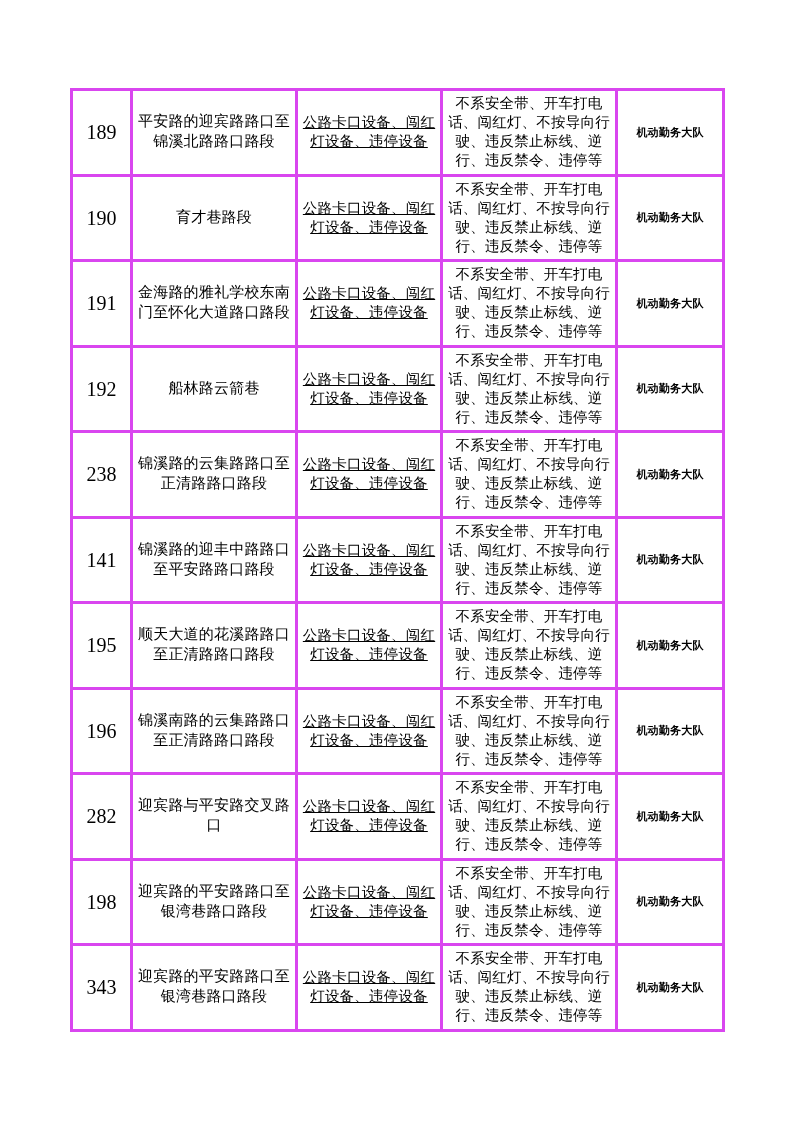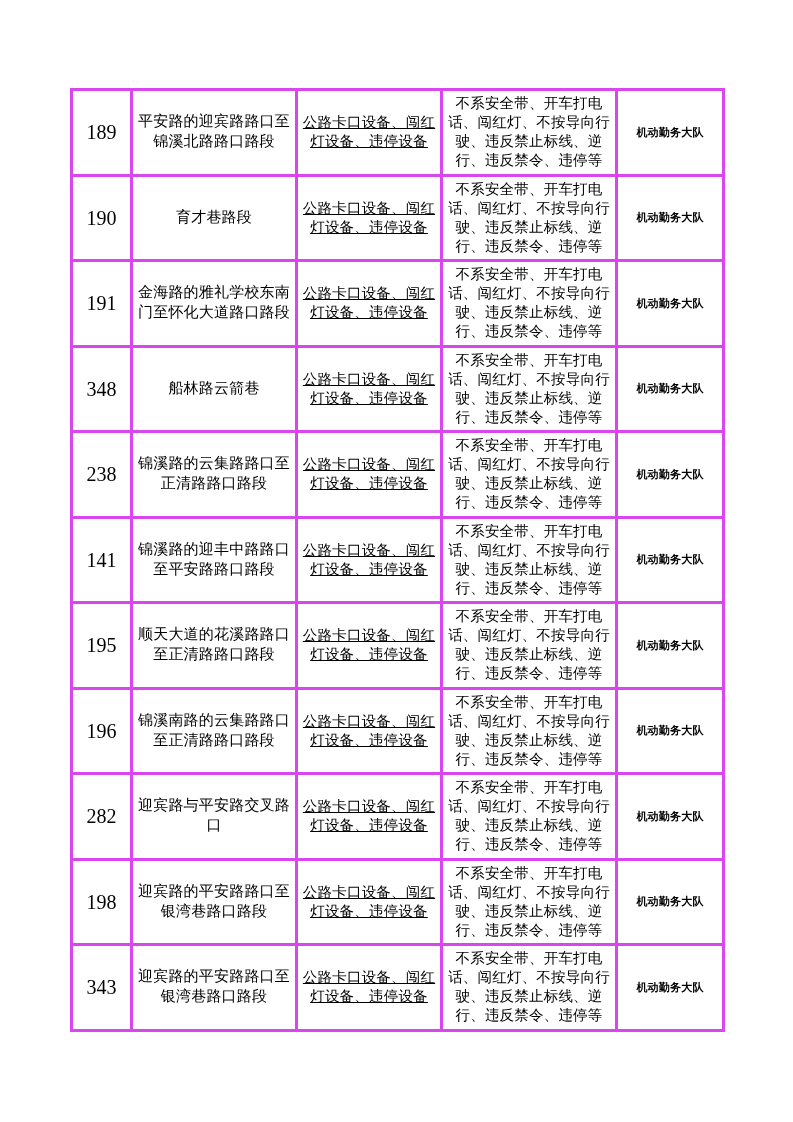--- a/index.html
+++ b/index.html
@@ -95,21 +95,21 @@
 
       <tr>
         <td class="index-cell">191</td>
         <td class="place-cell">金海路的雅礼学校东南门至怀化大道路口路段</td>
         <td class="device-cell">公路卡口设备、闯红灯设备、违停设备</td>
         <td class="violation-cell">不系安全带、开车打电话、闯红灯、不按导向行驶、违反禁止标线、逆行、违反禁令、违停等</td>
         <td class="unit-cell">机动勤务大队</td>
       </tr>
 
       <tr>
-        <td class="index-cell">348</td>
+        <td class="index-cell">192</td>
         <td class="place-cell">船林路云箭巷</td>
         <td class="device-cell">公路卡口设备、闯红灯设备、违停设备</td>
         <td class="violation-cell">不系安全带、开车打电话、闯红灯、不按导向行驶、违反禁止标线、逆行、违反禁令、违停等</td>
         <td class="unit-cell">机动勤务大队</td>
       </tr>
 
       <tr>
         <td class="index-cell">238</td>
         <td class="place-cell">锦溪路的云集路路口至正清路路口路段</td>
         <td class="device-cell">公路卡口设备、闯红灯设备、违停设备</td>

